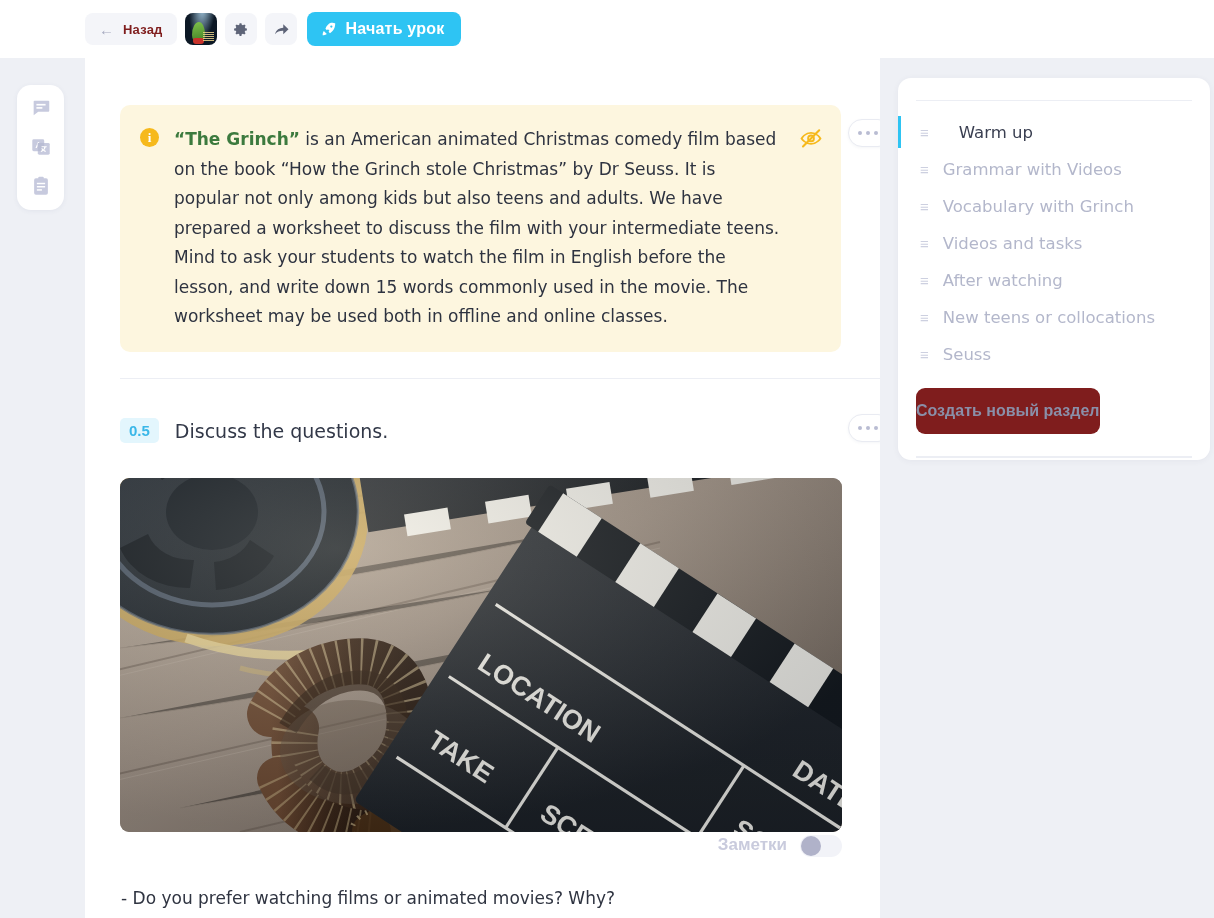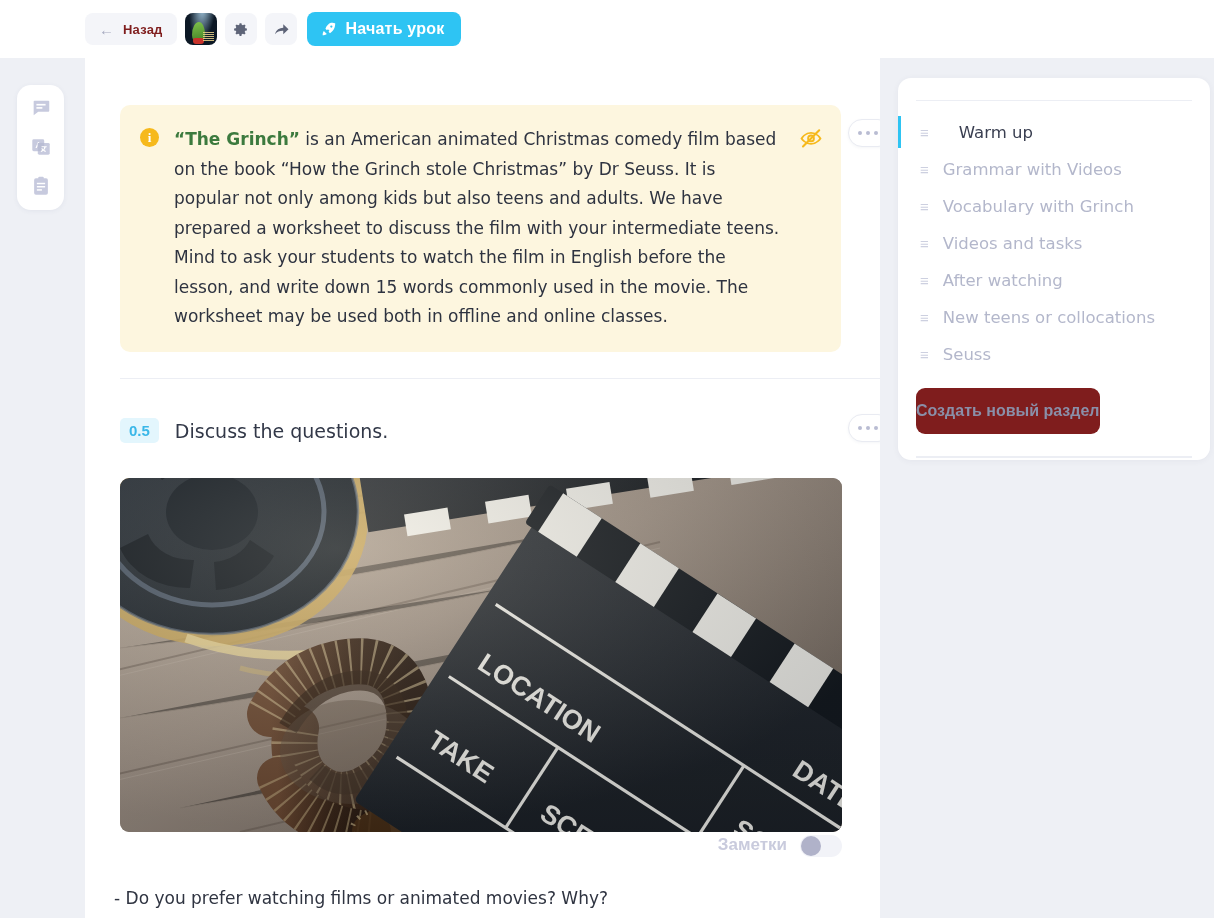--- a/index.html
+++ b/index.html
@@ -171,21 +171,21 @@
   #notes-toggle {
     width: 42px; height: 22px; border-radius: 11px;
     background: #f2f3f8; position: relative; cursor: pointer;
   }
   #notes-toggle .knob {
     position: absolute; left: 1px; top: 1px;
     width: 20px; height: 20px; border-radius: 50%;
     background: #b0b2c9;
   }
   #question-text {
-    position: absolute; left: 29px; top: 830px;
+    position: absolute; left: 36px; top: 830px;
     font-size: 17px; color: #2f3441;
     font-family: "DejaVu Sans", sans-serif;
   }
 
   
   #sections-panel {
     position: absolute; left: 898px; top: 78px;
     width: 312px; 
     background: #ffffff; border-radius: 13px;
     box-shadow: 0 1px 6px rgba(60,70,110,.06);

